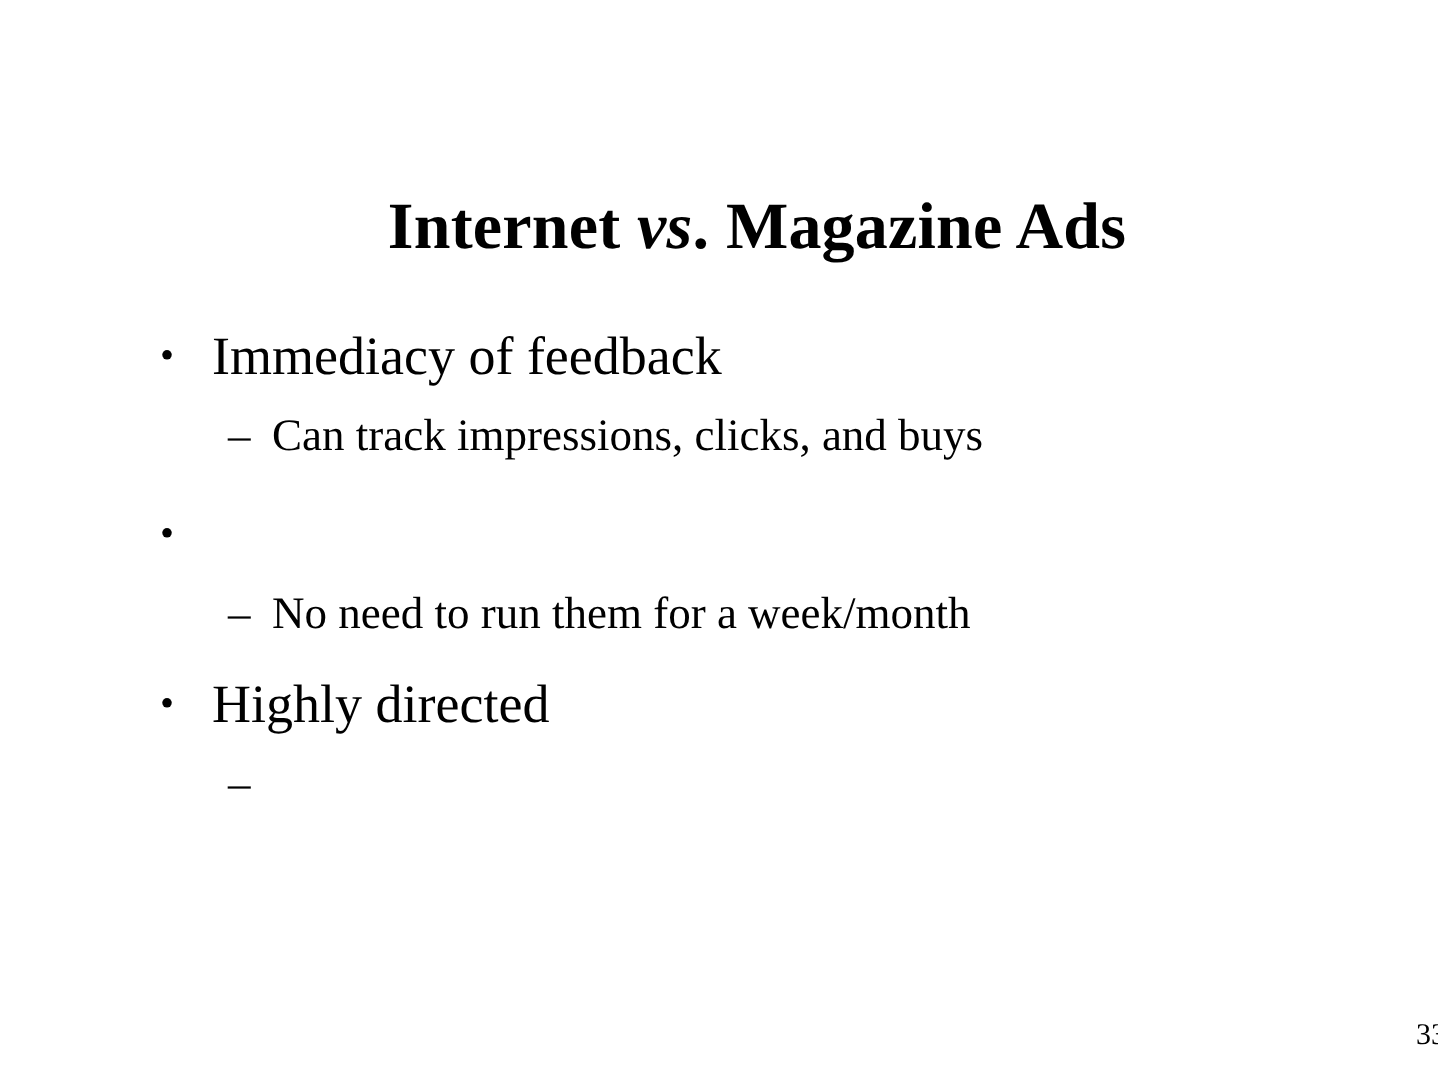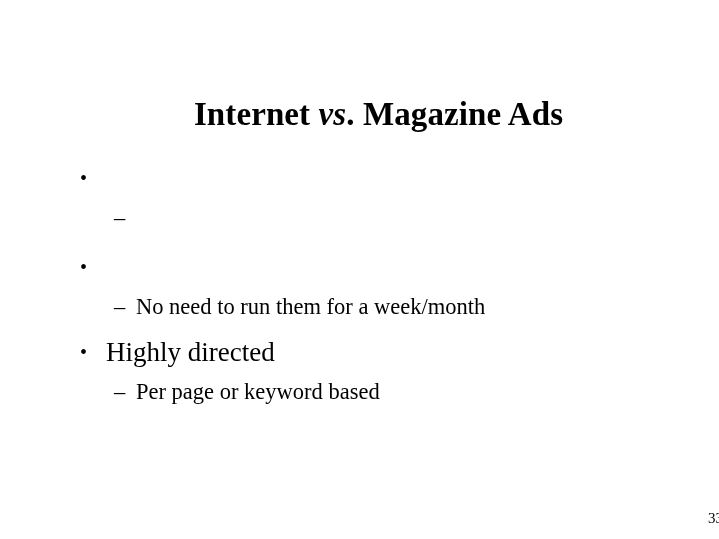--- a/index.html
+++ b/index.html
@@ -109,23 +109,25 @@
 
 <div class="slide">
 
   <h1 class="slide-title"><span>Internet </span><span class="em">vs</span><span>. Magazine Ads</span></h1>
 
   <div class="body-block">
 
     <div class="bullet-group">
       <div class="lvl1">
         <span class="marker">•</span>
+        <span>Immediacy of feedback</span>
       </div>
       <div class="lvl2">
         <span class="marker">–</span>
+        <span>Can track impressions, clicks, and buys</span>
       </div>
     </div>
 
     <div class="gap-1"></div>
 
     <div class="bullet-group">
       <div class="lvl1">
         <span class="marker">•</span>
       </div>
       <div class="lvl2">
@@ -136,21 +138,20 @@
 
     <div class="gap-2"></div>
 
     <div class="bullet-group">
       <div class="lvl1">
         <span class="marker">•</span>
         <span>Highly directed</span>
       </div>
       <div class="lvl2">
         <span class="marker">–</span>
-        <span>Per page or keyword based</span>
       </div>
     </div>
 
   </div>
 
   <div class="footer-page">33</div>
 
 </div>
 
 </body></html>

